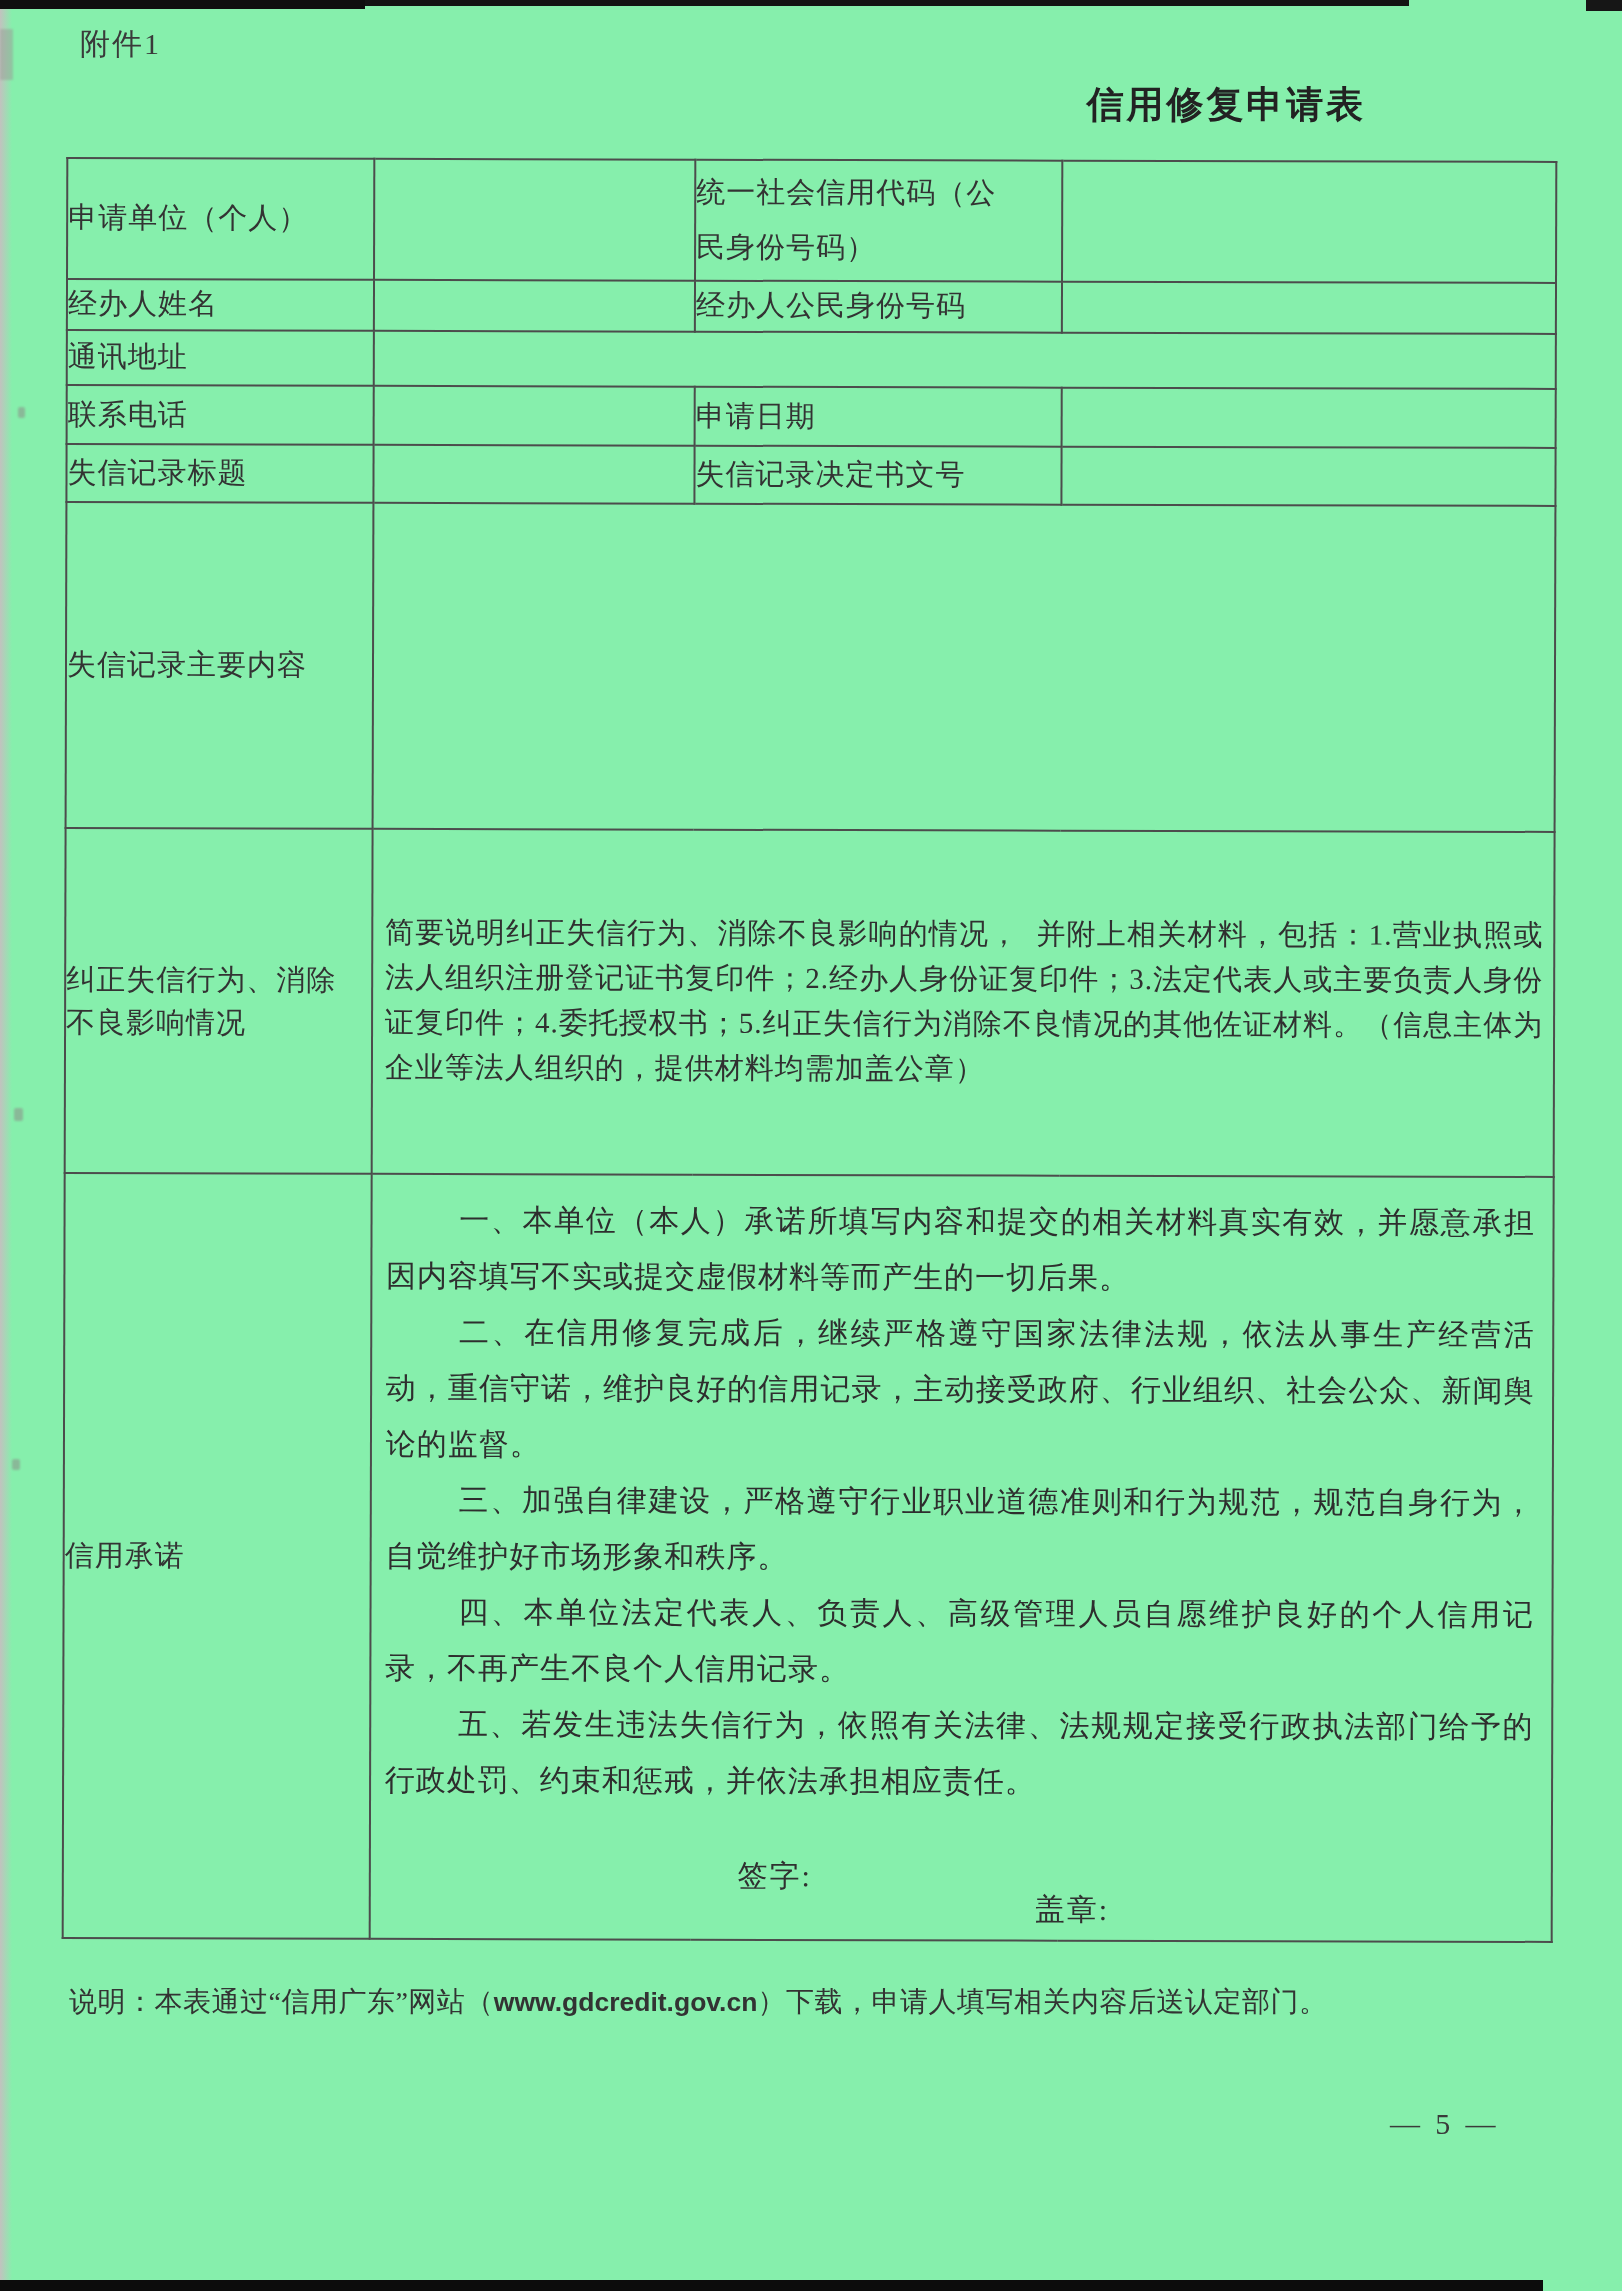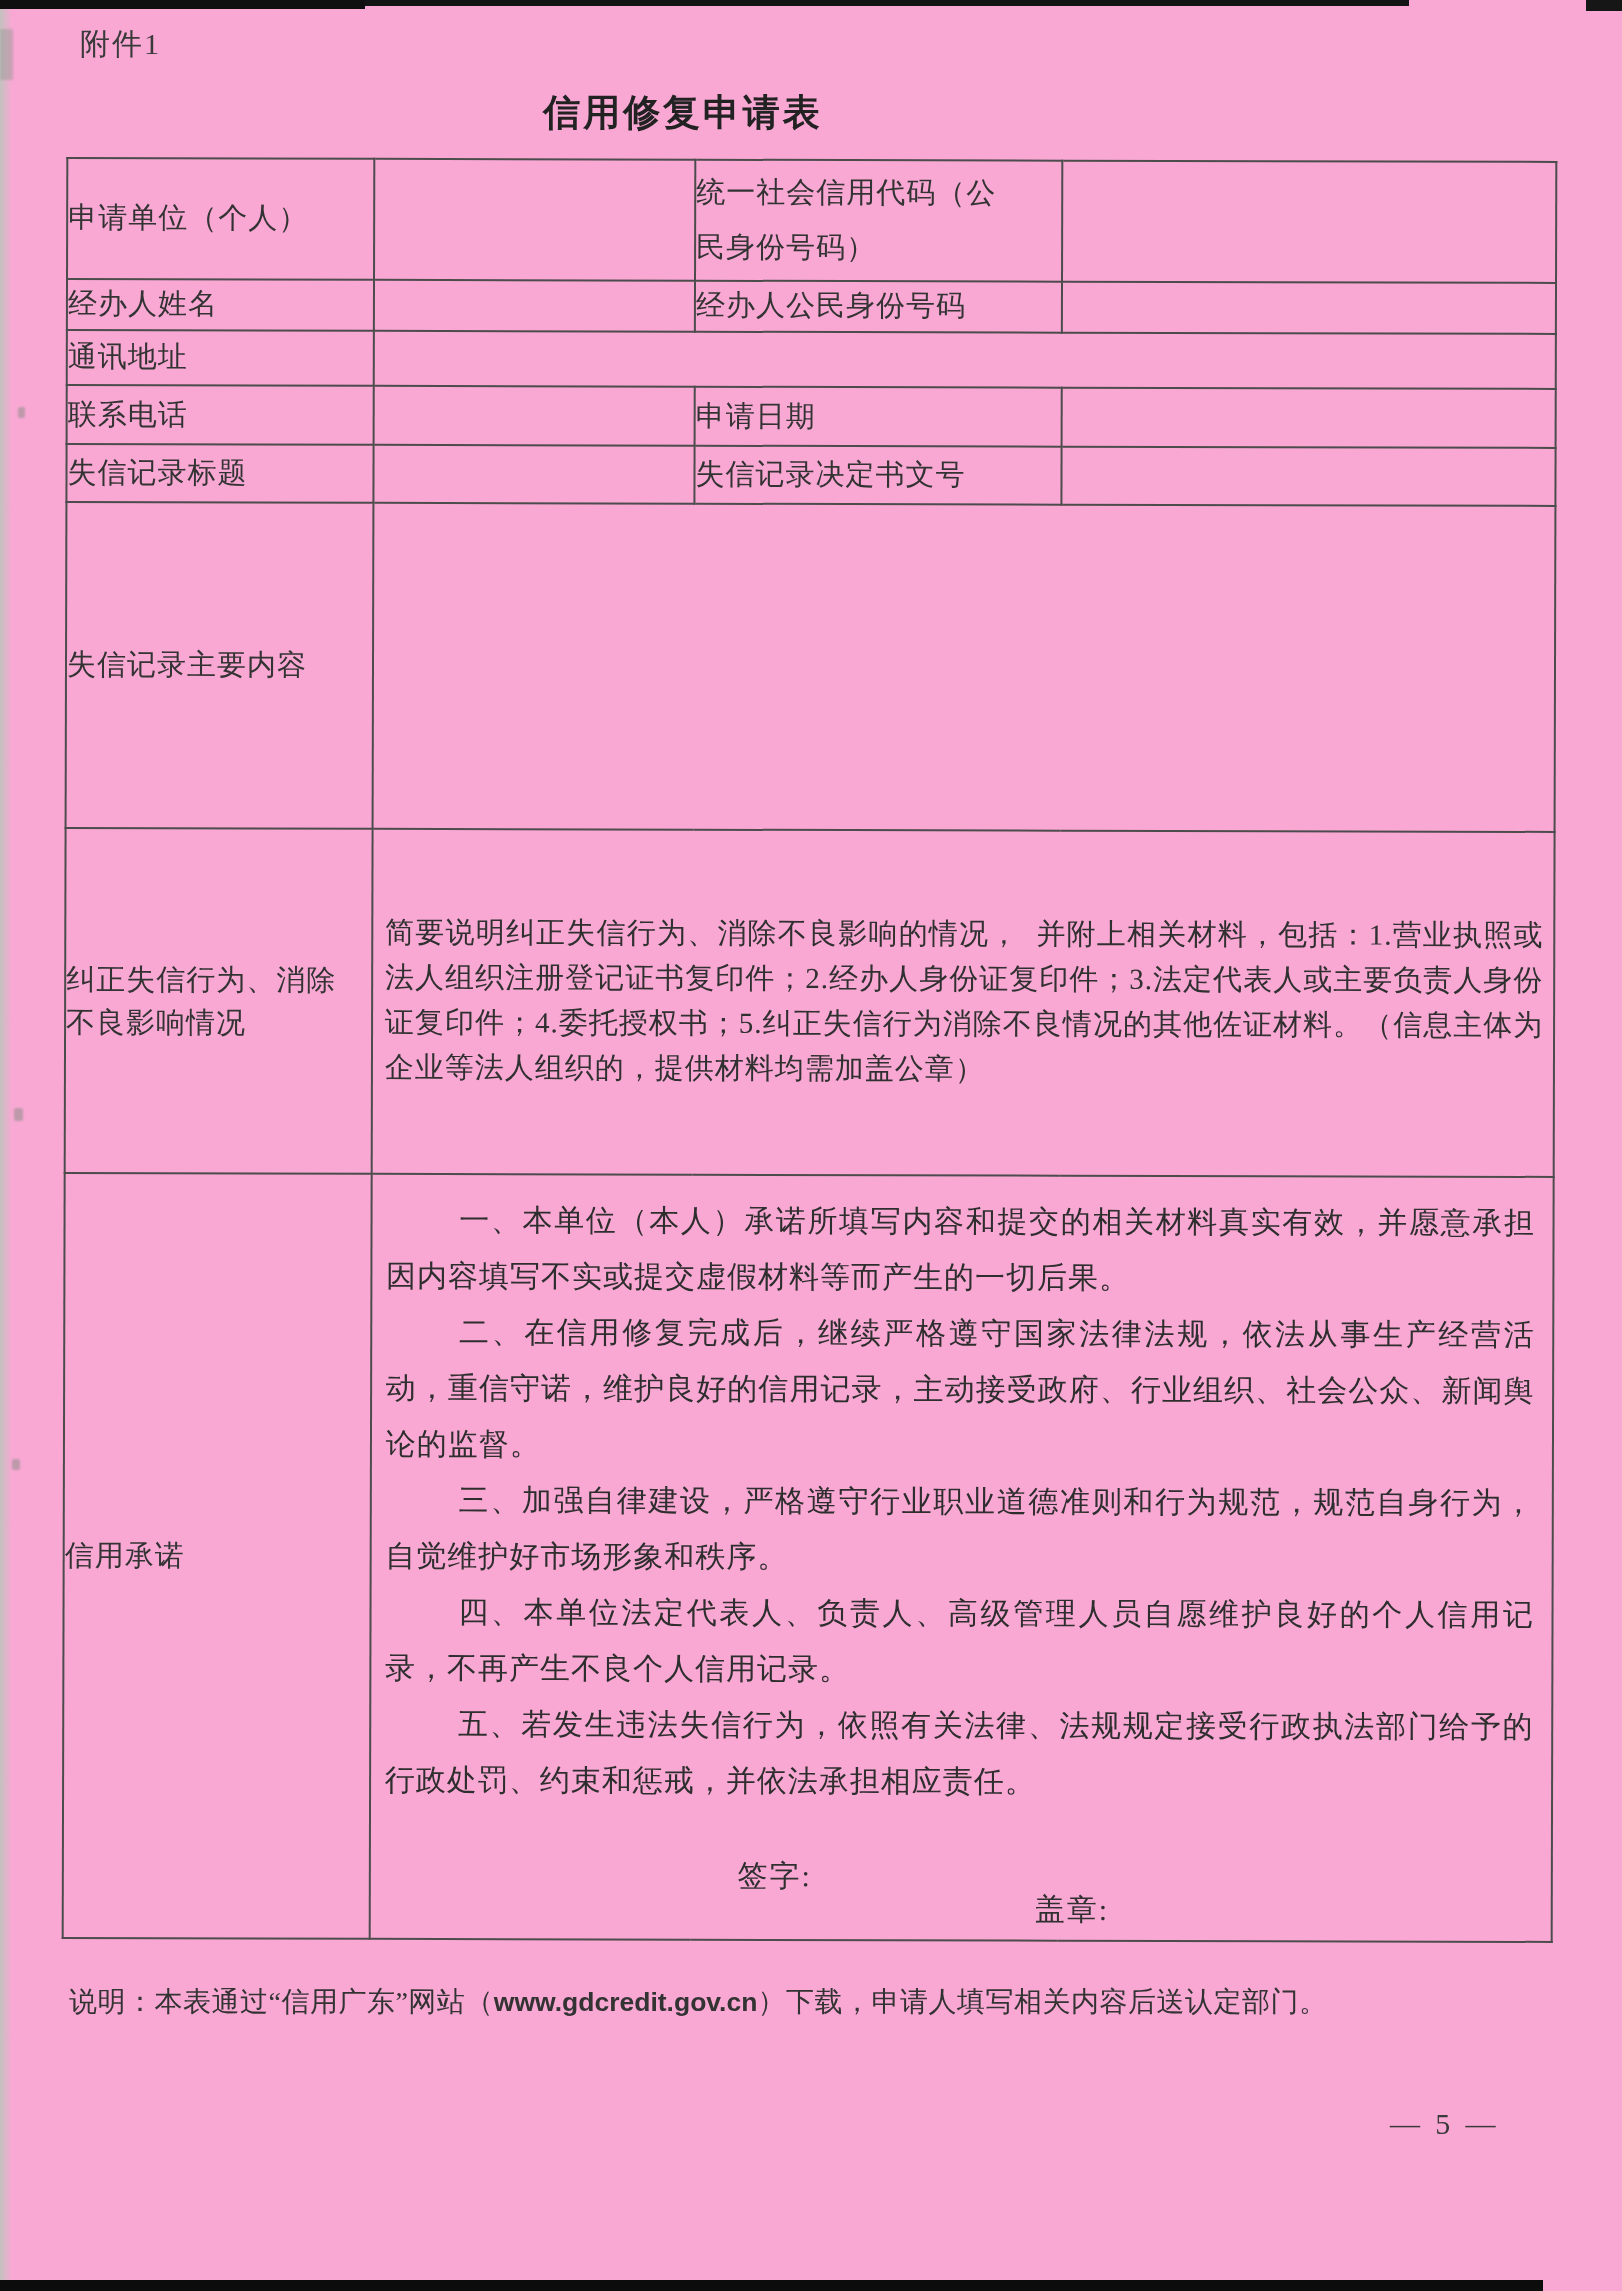--- a/index.html
+++ b/index.html
@@ -4,42 +4,42 @@
 <style>
   html,body{margin:0;padding:0;}
   body{
     width:1622px;height:2292px;
     background:#e9e9e7;
     font-family:"Liberation Serif","DejaVu Serif",serif;
     position:relative;overflow:hidden;
   }
   .page{
     position:absolute;left:0;top:0;width:1622px;height:2292px;
-    background:#f9a8d4;
+    background:#86efac;
   }
   
   .edge-left{position:absolute;left:0;top:0;width:11.8px;height:2292px;
     background:linear-gradient(to right,#c2c2bf, rgba(251,251,249,0));}
   .scan-top-bar{position:absolute;left:0;top:0;width:1409px;height:5.9px;background:#141414;}
   .scan-top-bar-thick{position:absolute;left:0;top:0;width:365px;height:8.8px;background:#0f0f0f;}
   .scan-corner-tr{position:absolute;left:1586px;top:0;width:36px;height:10.8px;background:#161616;}
   .scan-bottom-bar{position:absolute;left:0;top:2280px;width:1543px;height:11.8px;background:#0c0c0c;}
   .speck{position:absolute;background:#8d8d89;opacity:.55;border-radius:2px;filter:blur(1px);}
   .speck.s1{left:17.6px;top:407px;width:7.8px;height:10.8px;}
   .speck.s2{left:13.7px;top:1108px;width:9.8px;height:12.7px;}
   .speck.s3{left:11.8px;top:1459px;width:7.8px;height:10.8px;}
   .smudge{position:absolute;left:0;top:29px;width:12.7px;height:51px;background:#9b9b97;opacity:.5;filter:blur(1px);}
 
   .attachment{
     position:absolute;left:80px;top:23.5px;
     font-size:30px;color:#3a3a3a;letter-spacing:2px;
   }
   .title{
-    position:absolute;left:0;top:88px;width:1366px;
-    text-align:center;font-size:37px;font-weight:bold;color:#222;
+    position:absolute;left:0;top:80px;width:1366px;
+    text-align:right;font-size:37px;font-weight:bold;color:#222;
     letter-spacing:2.9px;
   }
 
   table.form{
     position:absolute;left:64px;top:159px;
     width:1488px;height:1782px;
     border-collapse:collapse;table-layout:fixed;
     transform:rotate(0.15deg);
   }
   table.form td{

